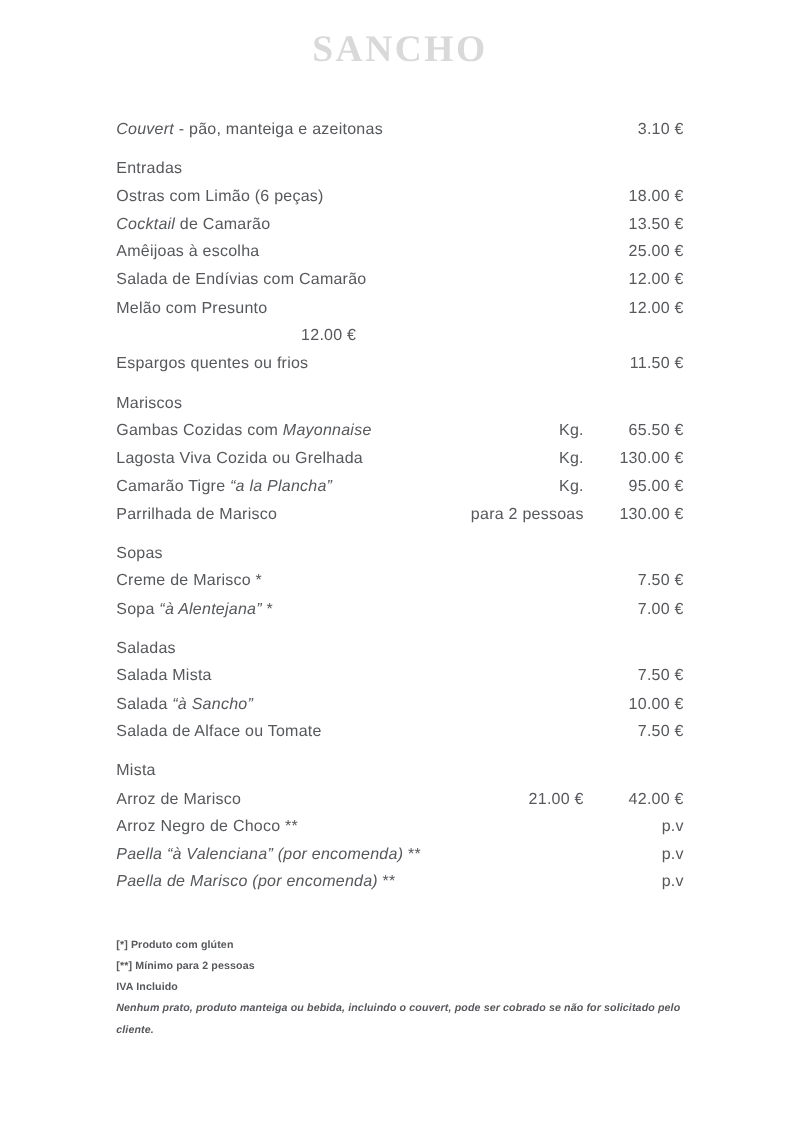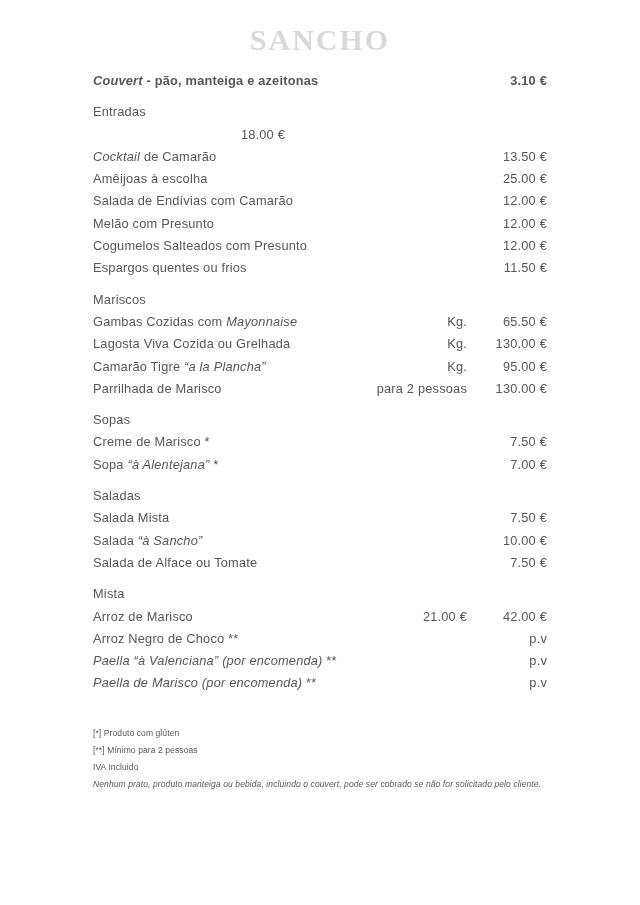--- a/index.html
+++ b/index.html
@@ -24,47 +24,48 @@
   .content { padding: 0 93px; }
   .row {
     display: flex;
     line-height: 22.3px;
     font-size: 12.8px;
     letter-spacing: 0.2px;
   }
   .row .name  { flex: 1; white-space: nowrap; overflow: hidden; }
   .row .unit  { width: 112px; text-align: right; white-space: nowrap; }
   .row .price { width: 80px;  text-align: right; white-space: nowrap; }
-  .couvert { margin-top: 14px; font-weight: bold; }
+  .couvert { margin-top: 36px; }
   .heading {
     margin-top: 9px;
     line-height: 22.3px;
     font-size: 12.8px;
     letter-spacing: 0.2px;
   }
   .it { font-style: italic; }
   .footnotes { margin-top: 30px; }
-  .fn { font-size: 8.5px; line-height: 17px; letter-spacing: 0.1px; }
+  .fn { font-size: 8.5px; line-height: 17px; letter-spacing: 0.1px; font-weight: bold; }
 </style>
 </head>
 <body>
 
 <div class="page">
   <div class="title">SANCHO</div>
   <div class="content">
     <div class="couvert" id="couvert">
         <div class="row">
           <div class="name"><span class="it">Couvert</span><span> -  pão, manteiga e azeitonas</span></div>
           <div class="unit"></div>
           <div class="price">3.10 €</div>
         </div>
       </div>
     <div id="sections">
         <div class="heading">Entradas</div>
         <div class="row">
+          <div class="name"><span>Ostras com Limão (6 peças)</span></div>
           <div class="unit"></div>
           <div class="price">18.00 €</div>
         </div>
         <div class="row">
           <div class="name"><span class="it">Cocktail</span><span> de Camarão</span></div>
           <div class="unit"></div>
           <div class="price">13.50 €</div>
         </div>
         <div class="row">
           <div class="name"><span>Amêijoas à escolha</span></div>
@@ -75,21 +76,20 @@
           <div class="name"><span>Salada de Endívias com Camarão</span></div>
           <div class="unit"></div>
           <div class="price">12.00 €</div>
         </div>
         <div class="row">
           <div class="name"><span>Melão com Presunto</span></div>
           <div class="unit"></div>
           <div class="price">12.00 €</div>
         </div>
         <div class="row">
-          <div class="name"><span>Cogumelos Salteados com Presunto</span></div>
           <div class="unit"></div>
           <div class="price">12.00 €</div>
         </div>
         <div class="row">
           <div class="name"><span>Espargos quentes ou frios</span></div>
           <div class="unit"></div>
           <div class="price">11.50 €</div>
         </div>
         <div class="heading">Mariscos</div>
         <div class="row">

